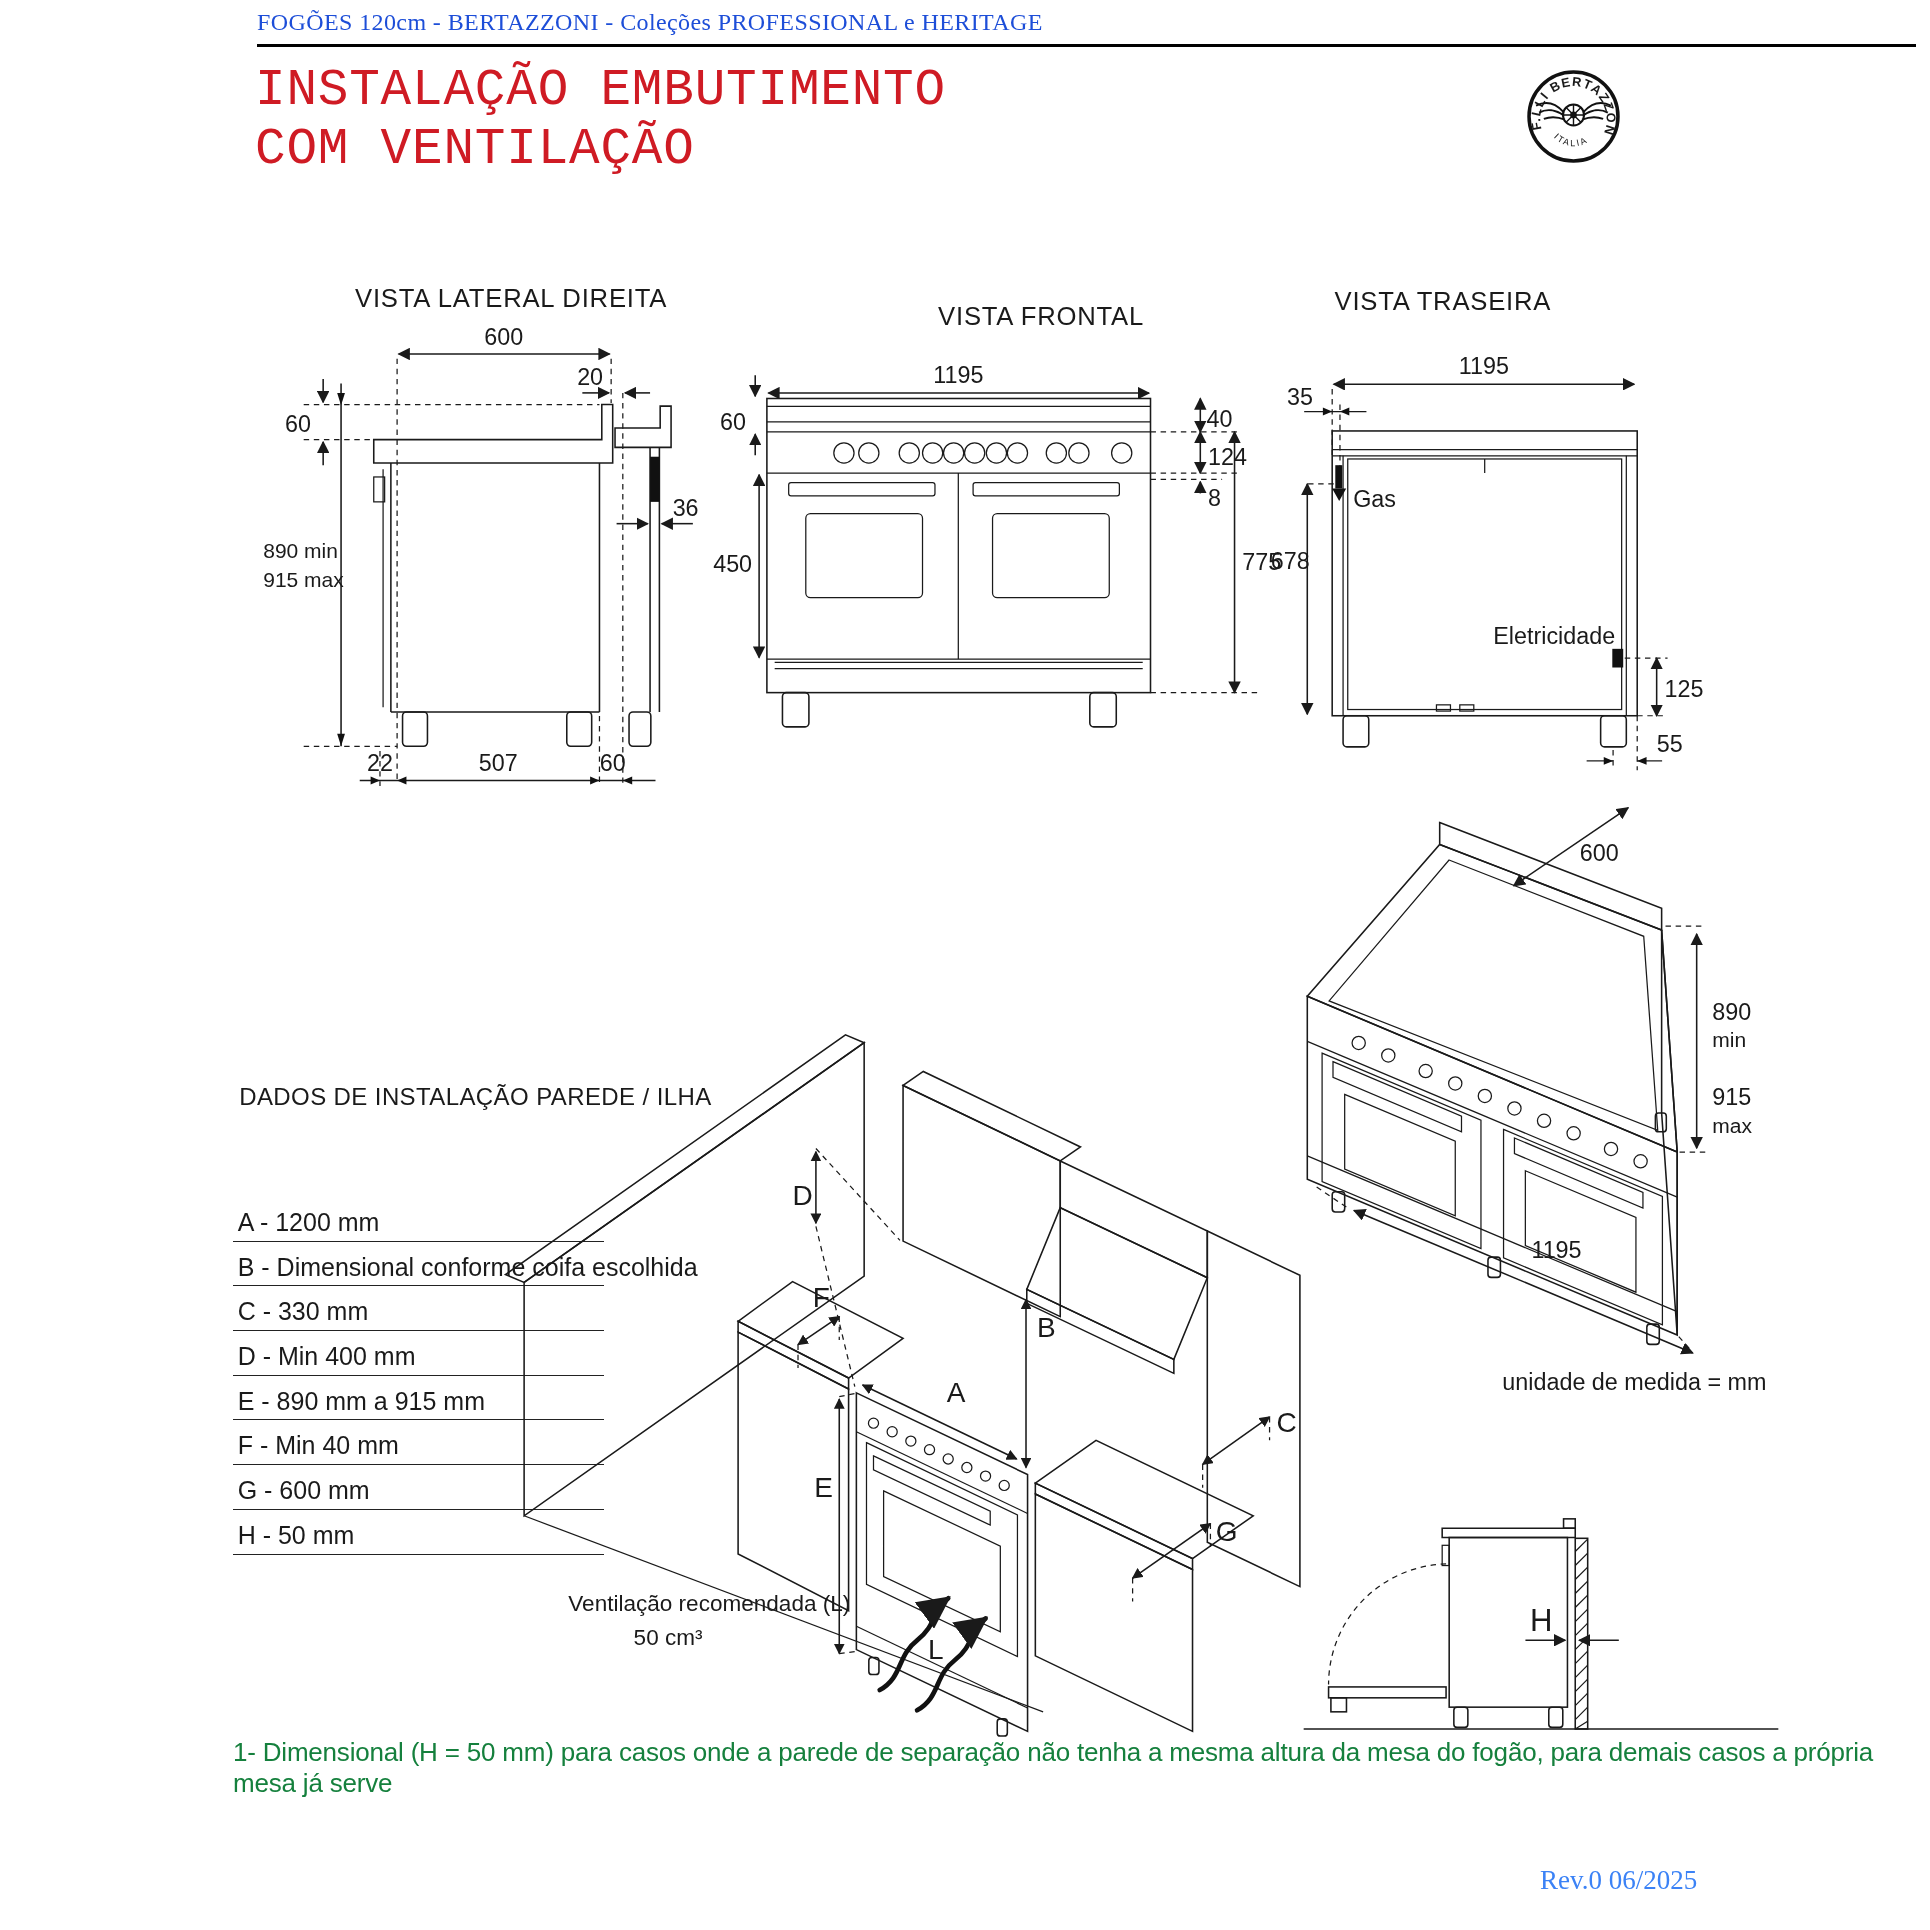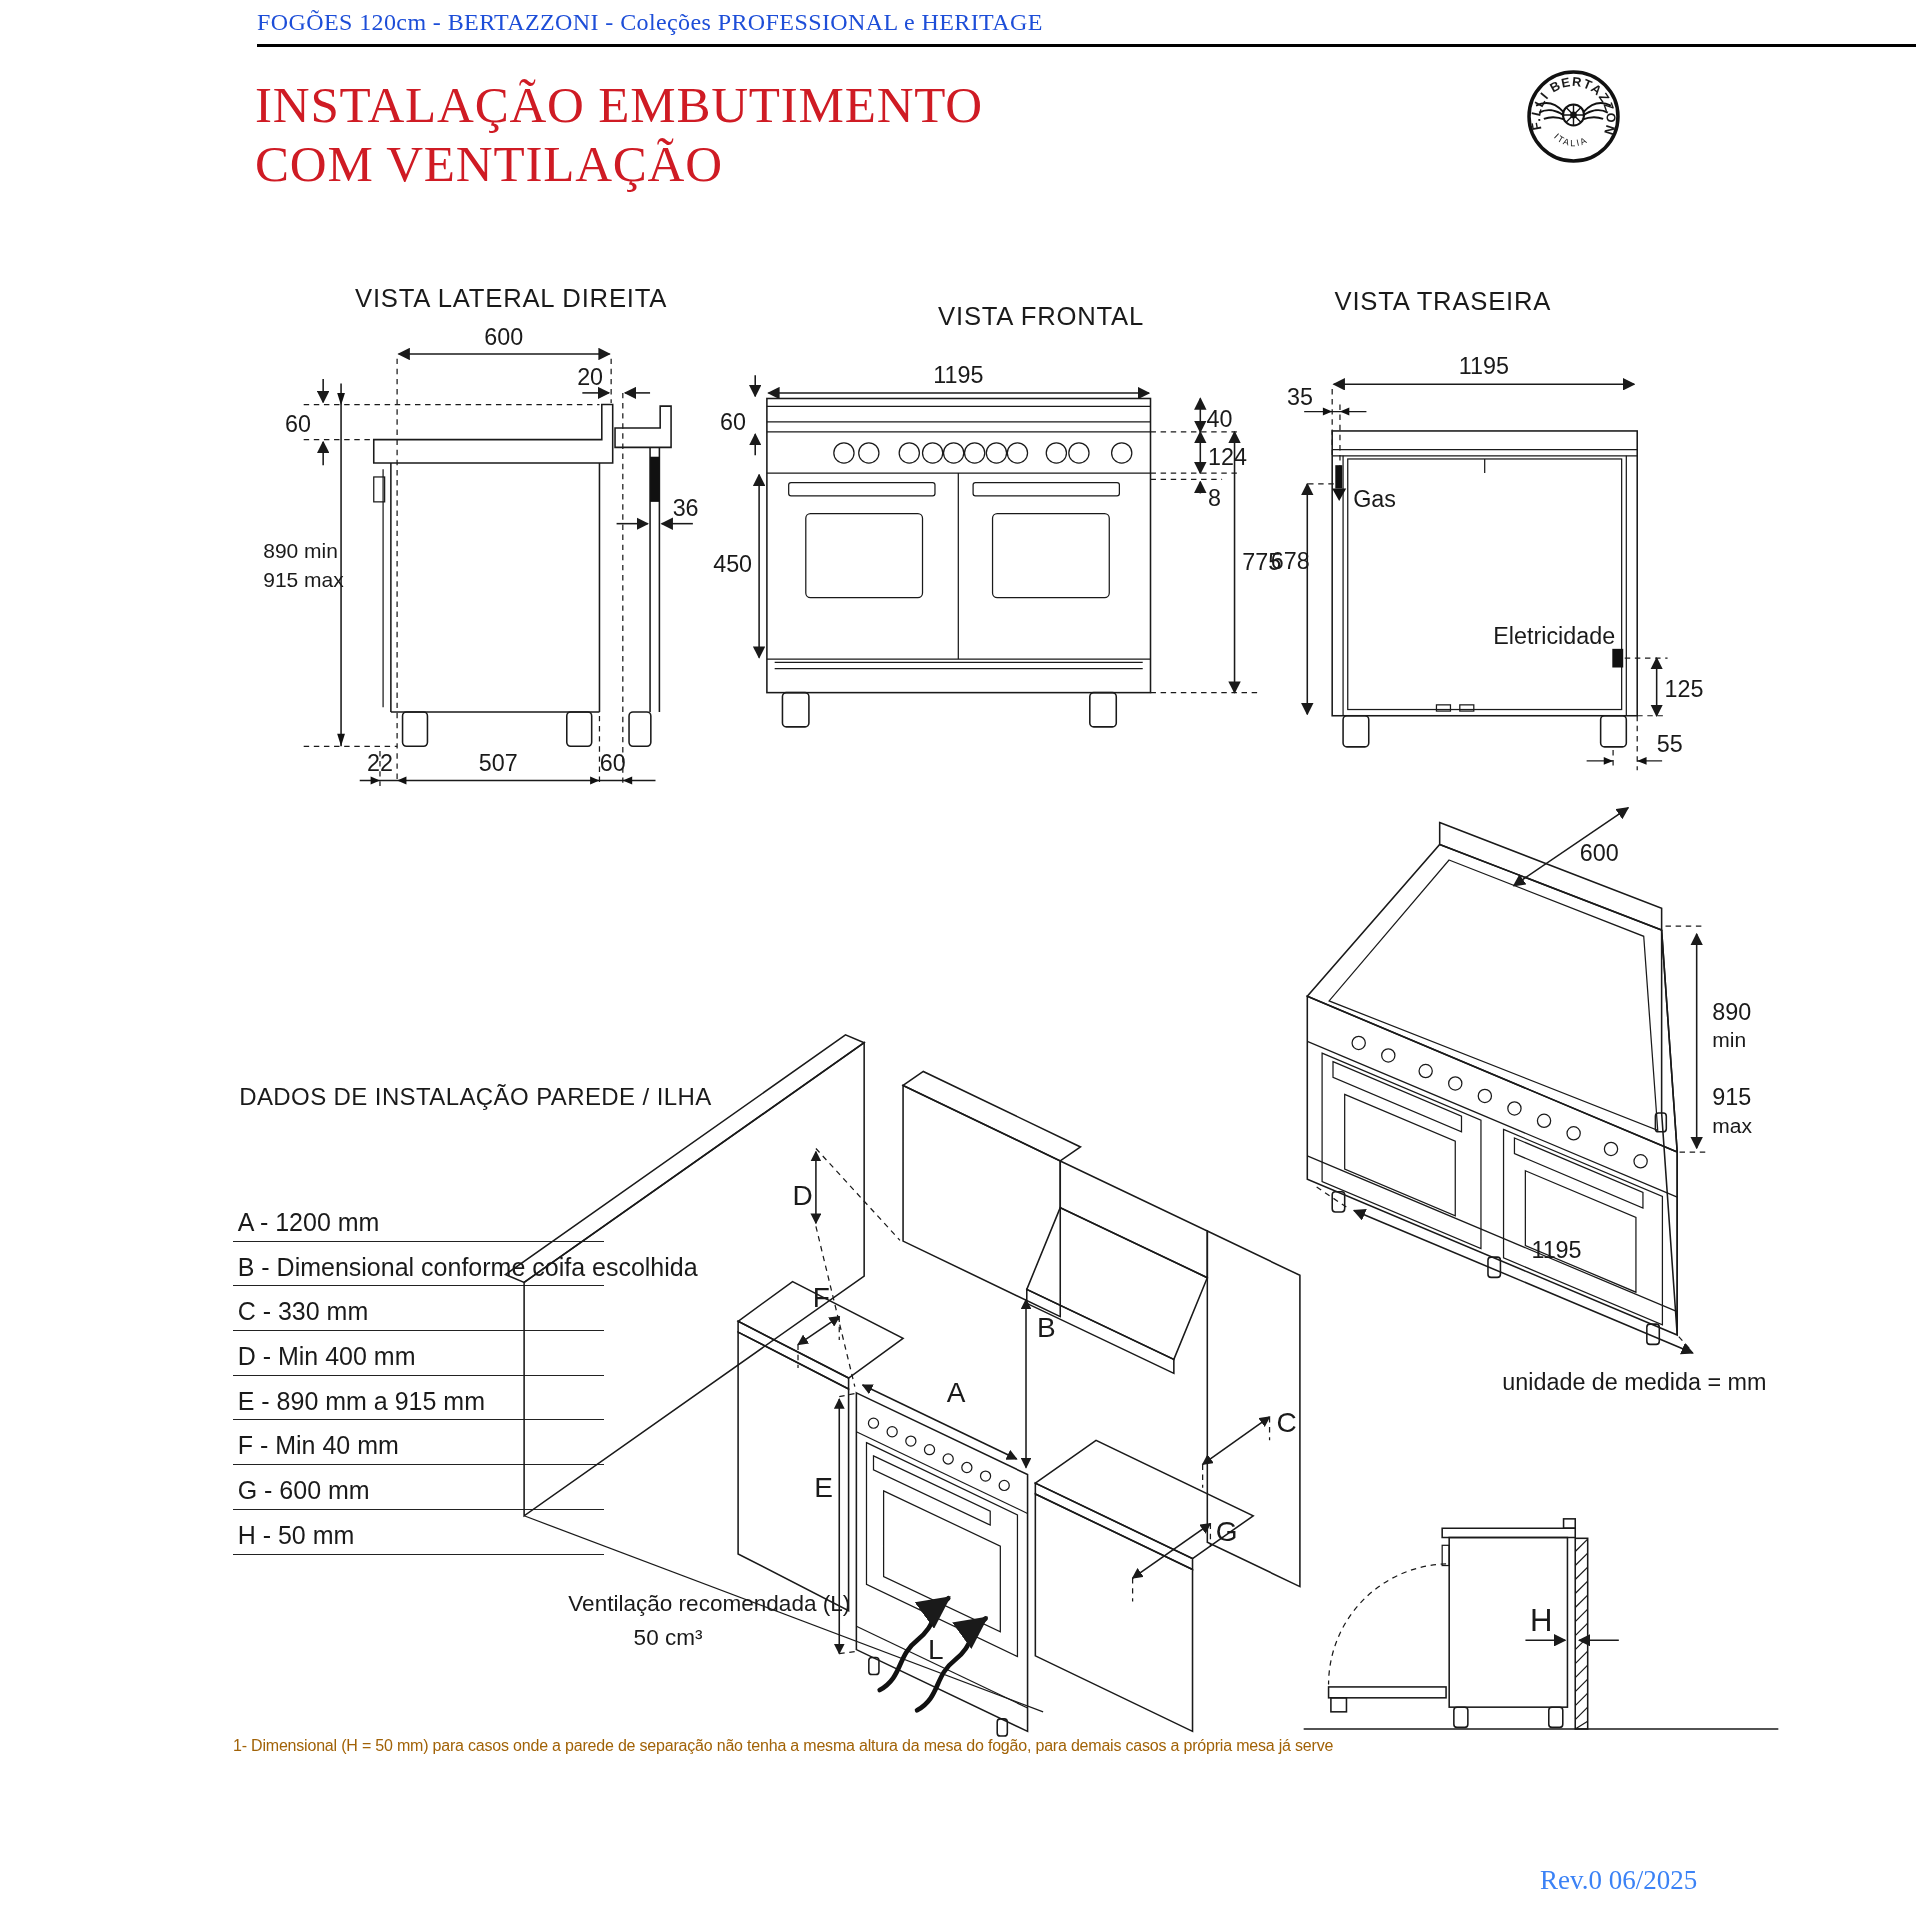--- a/index.html
+++ b/index.html
@@ -2,38 +2,38 @@
 <html style="font-size:12.5px"><head>
 <meta charset="utf-8">
 <style>
   html,body{margin:0;padding:0;background:#fff;}
   body{width:1930px;height:1930px;position:relative;overflow:hidden;
        font-family:"Liberation Sans",sans-serif;color:#1a1a1a;}
   .abs{position:absolute;}
   .serif{font-family:"Liberation Serif",serif;}
   #doc-title{left:257px;top:9.3px;font-size:24px;letter-spacing:0.4px;color:#1d4ed8;}
   #head-rule{left:257px;top:44px;width:1659px;height:3.1px;background:#000;}
-  #main-title{left:255px;top:76px;font-size:51px;line-height:59px;color:#cf1b24;letter-spacing:0.8px;}
+  #main-title{left:255px;top:61px;font-size:51px;line-height:59px;color:#cf1b24;letter-spacing:0.8px;font-family:Liberation Mono, monospace;}
   #logo{left:1522px;top:65px;}
   svg{position:absolute;overflow:visible;}
   svg text{font-family:"Liberation Sans",sans-serif;fill:#1a1a1a;}
   .vtitle{font-size:33px;letter-spacing:1px;}
   .dim{font-size:30px;}
   .dim-s{font-size:27px;}
   .klabel{font-size:36px;}
   .drawn{stroke:#1a1a1a;stroke-width:2;fill:none;}
   .thin{stroke:#1a1a1a;stroke-width:1.6;fill:none;}
   .dash{stroke:#1a1a1a;stroke-width:1.6;fill:none;stroke-dasharray:7 6;}
   .dimline{stroke:#1a1a1a;stroke-width:2;fill:none;}
   .blk{fill:#111;stroke:none;}
   #install-list{left:233px;top:1083px;width:545px;}
   #install-heading{font-size:24px;letter-spacing:0.4px;margin:0 0 86px 6.2px;}
   .inst-row{width:366px;border-bottom:1.6px solid #222;font-size:25px;
             padding:11px 0 6.2px 4.7px;white-space:nowrap;overflow:visible;height:26.5px;}
-  #footnote{left:233px;top:1737px;font-size:16px;letter-spacing:-0.2px;color:#a16207;}
+  #footnote{left:233px;top:1737px;font-size:26px;letter-spacing:-0.2px;color:#15803d;}
   #footnote div{margin-bottom:6.2px;}
   #footnote .fn2{margin-left:36px;}
   #revision{left:1540px;top:1865px;font-size:27px;color:#3b82f6;}
 </style>
 </head>
 <body>
 
 <div class="abs serif" id="doc-title">FOGÕES 120cm - BERTAZZONI - Coleções PROFESSIONAL e HERITAGE</div>
 <div class="abs" id="head-rule"></div>
 <div class="abs serif" id="main-title">

